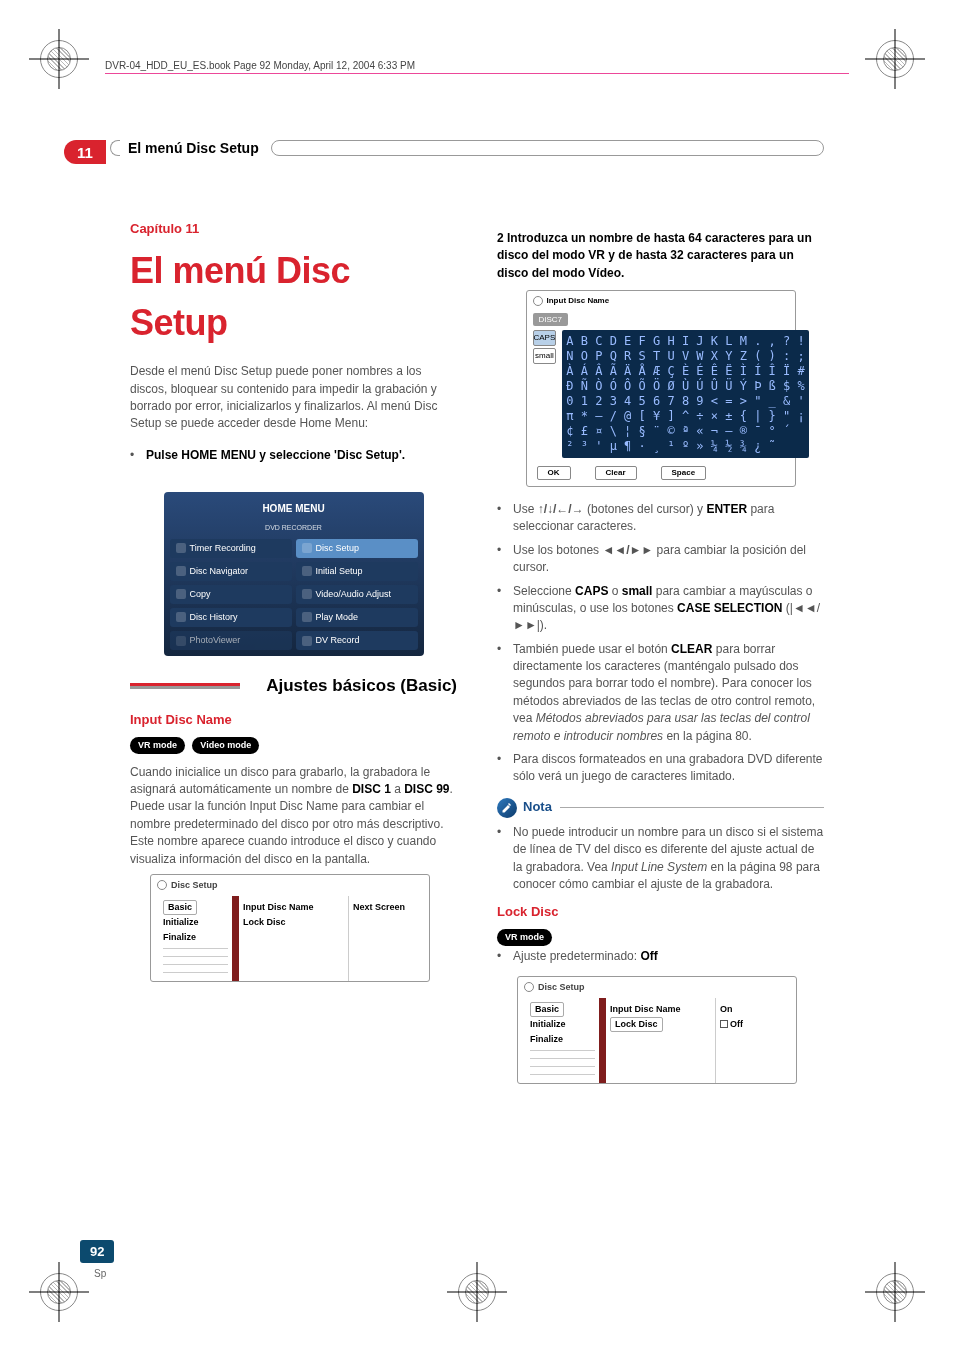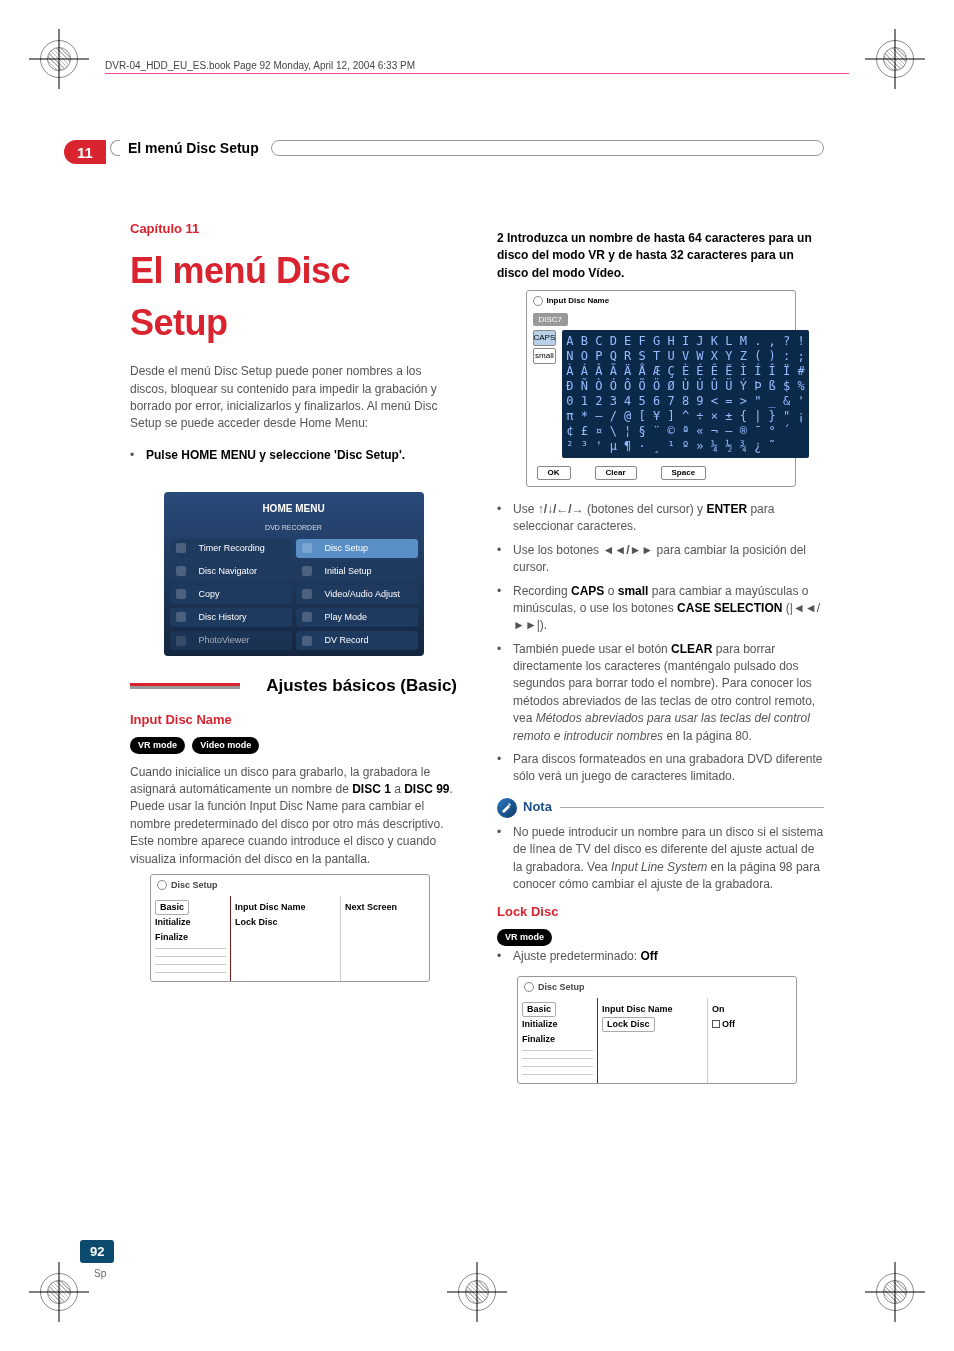--- a/index.html
+++ b/index.html
@@ -61,21 +61,21 @@
   .bold { font-weight: bold; color:#000; }
 
   .home-menu {
     width: 260px; margin: 28px auto 18px auto;
     background: linear-gradient(#2a4a7a,#14263f);
     border-radius: 4px; padding: 6px; color:#fff; font-size: 9px;
   }
   .home-menu-title { text-align:center; font-weight:bold; padding:4px 0 6px 0; font-size:10px;}
   .home-menu-sub { text-align:center; font-size:7px; margin-bottom:6px; opacity:.8;}
   .hm-grid { display:grid; grid-template-columns:1fr 1fr; gap:4px;}
-  .hm-cell { background:#1e3a5f; border-radius:3px; padding:3px 6px; display:flex; align-items:center; gap:13px;}
+  .hm-cell { background:#1e3a5f; border-radius:3px; padding:3px 6px; display:flex; align-items:center; gap:4px;}
   .hm-cell.sel { background:#5a8fc6;}
   .hm-cell.dim { opacity:.6;}
   .hm-ico { width:10px; height:10px; background:#fff3; border-radius:2px;}
 
   .h2-bar {
     display:flex; align-items:center; margin: 16px 0 12px 0; gap: 16px;
   }
   .h2-bar .stripe { flex:1; height:6px; background: linear-gradient(#d9232e 50%, #999 50%); margin-right:10px; max-width:120px;}
   .h2-text { font-weight:bold; font-size:17px;}
 
@@ -88,21 +88,21 @@
 
   .step { font-weight:bold; margin: 10px 0 6px 0; color:#000;}
 
   .panel {
     border:1px solid #999; border-radius:3px; width: 280px; margin: 6px 0 6px 20px;
     background:#fff; font-size:9px;
   }
   .panel-hdr { padding:4px 6px; font-weight:bold; color:#444; display:flex; align-items:center; gap:4px;}
   .panel-ico { width:10px; height:10px; border:1px solid #888; border-radius:50%;}
   .panel-body { display:flex; }
-  .panel-colA { width:80px; border-right:1px solid #7f1d1d; padding:4px;}
+  .panel-colA { width:80px; border-right:7px solid #7f1d1d; padding:4px;margin-left:8px;}
   .panel-colB { width:110px; border-right:1px solid #ccc; padding:4px;}
   .panel-colC { flex:1; padding:4px;}
   .panel-row { padding:1px 0;}
   .panel-row.hl { font-weight:bold;}
   .panel-row.bx { display:inline-block; border:1px solid #aaa; border-radius:2px; padding:0 4px; font-weight:bold;}
   .panel-lines { border-top:1px solid #ccc; height:5px; margin-top:3px;}
 
   .input-panel {
     width: 270px; margin: 8px auto 14px auto; border:1px solid #999; border-radius:3px;
     font-size:8px; background:#fff;
@@ -329,21 +329,21 @@
     </div>
 
     <ul class="bullets">
       <li>
         <span>Use </span><span class="arrows">↑/↓/←/→</span><span> (botones del cursor) y </span><span class="bold">ENTER</span><span> para seleccionar caracteres.</span>
       </li>
       <li>
         <span>Use los botones </span><span class="arrows">◄◄/►►</span><span> para cambiar la posición del cursor.</span>
       </li>
       <li>
-        <span>Recording </span><span class="bold">CAPS</span><span> o </span><span class="bold">small</span><span> para cambiar a mayúsculas o minúsculas, o use los botones </span><span class="bold">CASE SELECTION</span><span> (|◄◄/►►|).</span>
+        <span>Seleccione </span><span class="bold">CAPS</span><span> o </span><span class="bold">small</span><span> para cambiar a mayúsculas o minúsculas, o use los botones </span><span class="bold">CASE SELECTION</span><span> (|◄◄/►►|).</span>
       </li>
       <li>
         <span>También puede usar el botón </span><span class="bold">CLEAR</span><span> para borrar directamente los caracteres (manténgalo pulsado dos segundos para borrar todo el nombre). Para conocer los métodos abreviados de las teclas de otro control remoto, vea </span><span class="italic">Métodos abreviados para usar las teclas del control remoto e introducir nombres</span><span> en la página 80.</span>
       </li>
       <li>
         <span>Para discos formateados en una grabadora DVD diferente sólo verá un juego de caracteres limitado.</span>
       </li>
     </ul>
 
     <div class="note-bar">

